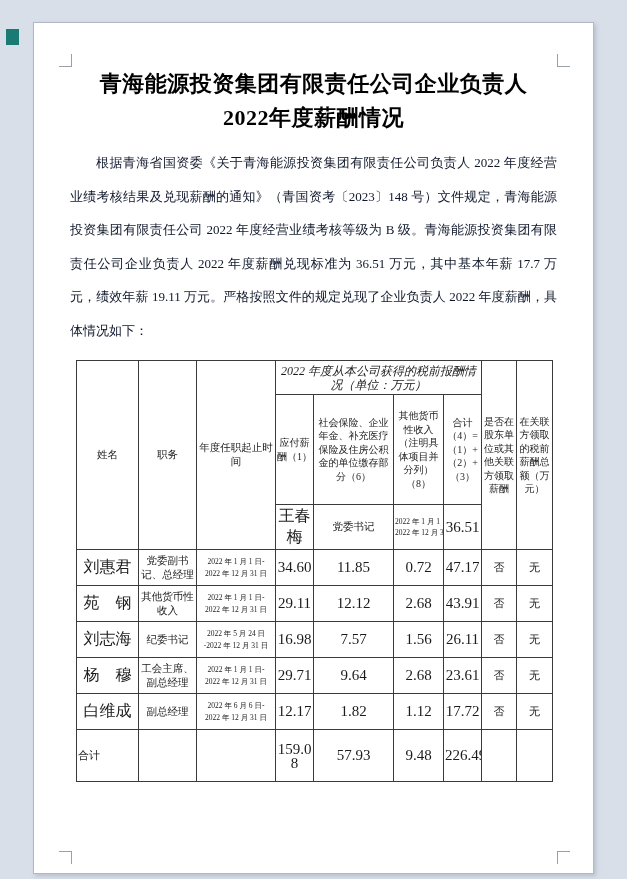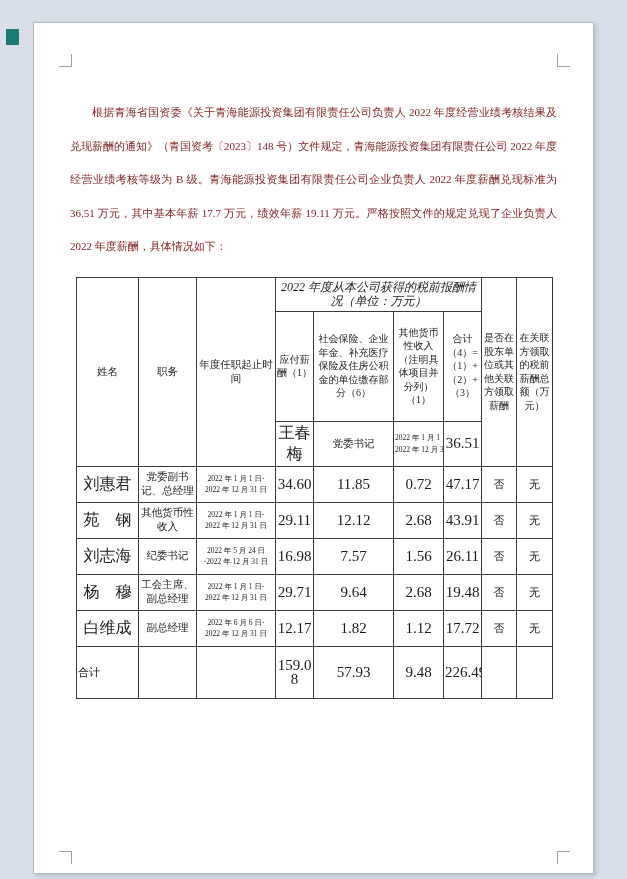--- a/index.html
+++ b/index.html
@@ -26,25 +26,25 @@
   .mark-bl { left:25px; top:828px;  border-right:1px solid #9aa0a8; border-top:1px solid #9aa0a8; }
   .mark-br { left:523px; top:828px; border-left:1px solid #9aa0a8;  border-top:1px solid #9aa0a8; }
 
   .content { position:absolute; left:36px; top:44px; width:487px; }
 
   .doc-title {
     font-size:22px; font-weight:bold; text-align:center;
     line-height:34px; letter-spacing:0.5px; color:#000;
   }
   .doc-para {
-    margin-top:29px;
-    font-size:11px; line-height:33.5px;
+    margin-top:11px;
+    font-size:13px; line-height:33.5px;
     text-align:justify; text-justify:inter-ideograph;
     text-indent:2em;
-    color:#7f1d1d;
+    color:#0f172a;
   }
 
   table.salary {
     margin-top:13px; margin-left:6px;
     border-collapse:collapse; table-layout:fixed;
     width:476px;
   }
   table.salary th, table.salary td {
     border:1px solid #3a3a3a;
     text-align:center; vertical-align:middle;
@@ -70,20 +70,24 @@
 
 <div class="teal-square"></div>
 
 <div class="page">
   <div class="mark mark-tl"></div>
   <div class="mark mark-tr"></div>
   <div class="mark mark-bl"></div>
   <div class="mark mark-br"></div>
 
   <div class="content">
+    <div class="doc-title">
+      <div>青海能源投资集团有限责任公司企业负责人</div>
+      <div>2022年度薪酬情况</div>
+    </div>
 
     <div class="doc-para">根据青海省国资委《关于青海能源投资集团有限责任公司负责人 2022 年度经营业绩考核结果及兑现薪酬的通知》（青国资考〔2023〕148 号）文件规定，青海能源投资集团有限责任公司 2022 年度经营业绩考核等级为 B 级。青海能源投资集团有限责任公司企业负责人 2022 年度薪酬兑现标准为 36.51 万元，其中基本年薪 17.7 万元，绩效年薪 19.11 万元。严格按照文件的规定兑现了企业负责人 2022 年度薪酬，具体情况如下：</div>
 
     <table class="salary">
       <colgroup>
         <col style="width:62px">
           <col style="width:58px">
           <col style="width:79px">
         <col style="width:38px">
           <col style="width:80px">
@@ -97,21 +101,21 @@
           <th class="h-main" rowspan="3">姓名</th>
           <th class="h-main" rowspan="3">职务</th>
           <th class="h-main" rowspan="3">年度任职起止时间</th>
           <th class="h-group" colspan="4">2022 年度从本公司获得的税前报酬情况（单位：万元）</th>
           <th class="h-sub h-wrap" rowspan="3">是否在股东单位或其他关联方领取薪酬</th>
           <th class="h-sub h-wrap" rowspan="3">在关联方领取的税前薪酬总额（万元）</th>
         </tr>
         <tr style="height:110px;">
           <th class="h-sub h-wrap">应付薪酬（1）</th>
           <th class="h-sub">社会保险、企业年金、补充医疗保险及住房公积金的单位缴存部分（6）</th>
-          <th class="h-sub h-wrap">其他货币性收入（注明具体项目并分列）（1）</th>
+          <th class="h-sub h-wrap">其他货币性收入（注明具体项目并分列）（8）</th>
           <th class="h-sub h-wrap">合计（4）=（1）+（2）+（3）</th>
         </tr>
 
         <tr class="data-row">
           <td class="c-name">王春梅</td>
           <td class="c-pos">党委书记</td>
           <td class="c-date">
             <div>2022 年 1 月 1 日-</div>
             <div>2022 年 12 月 31 日</div>
           </td>
@@ -171,21 +175,21 @@
         <tr class="data-row">
           <td class="c-name">杨　穆</td>
           <td class="c-pos">工会主席、副总经理</td>
           <td class="c-date">
             <div>2022 年 1 月 1 日-</div>
             <div>2022 年 12 月 31 日</div>
           </td>
           <td class="c-num">29.71</td>
           <td class="c-num">9.64</td>
           <td class="c-num">2.68</td>
-          <td class="c-num">19.48</td>
+          <td class="c-num">23.61</td>
           <td class="c-yn">否</td>
           <td class="c-yn">无</td>
         </tr>
 
         <tr class="data-row">
           <td class="c-name">白维成</td>
           <td class="c-pos">副总经理</td>
           <td class="c-date">
             <div>2022 年 6 月 6 日-</div>
             <div>2022 年 12 月 31 日</div>

